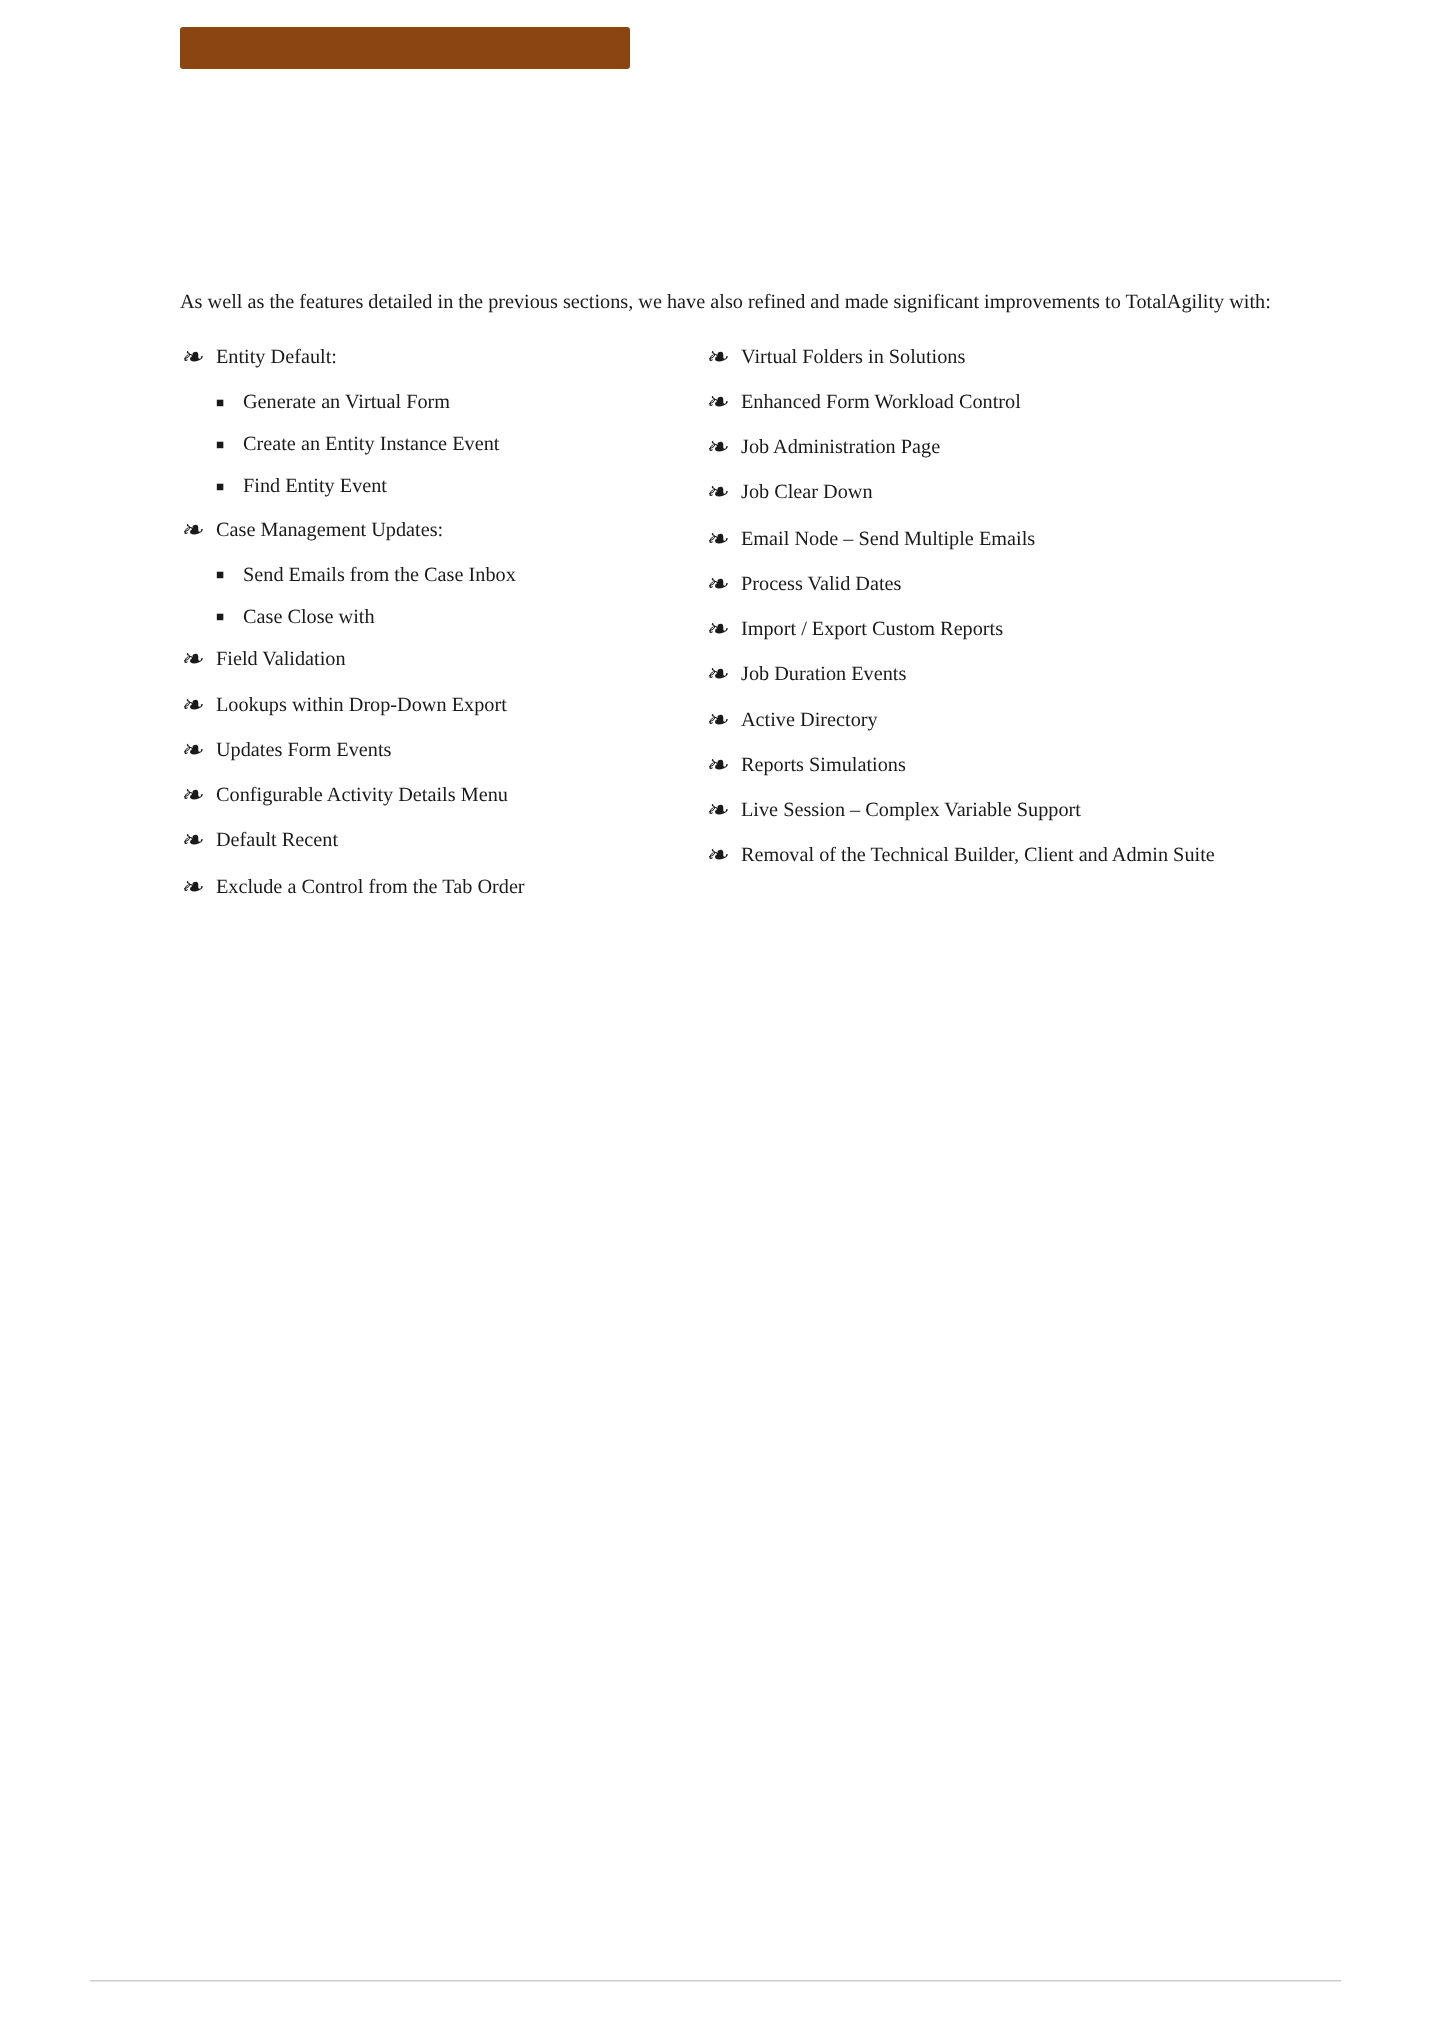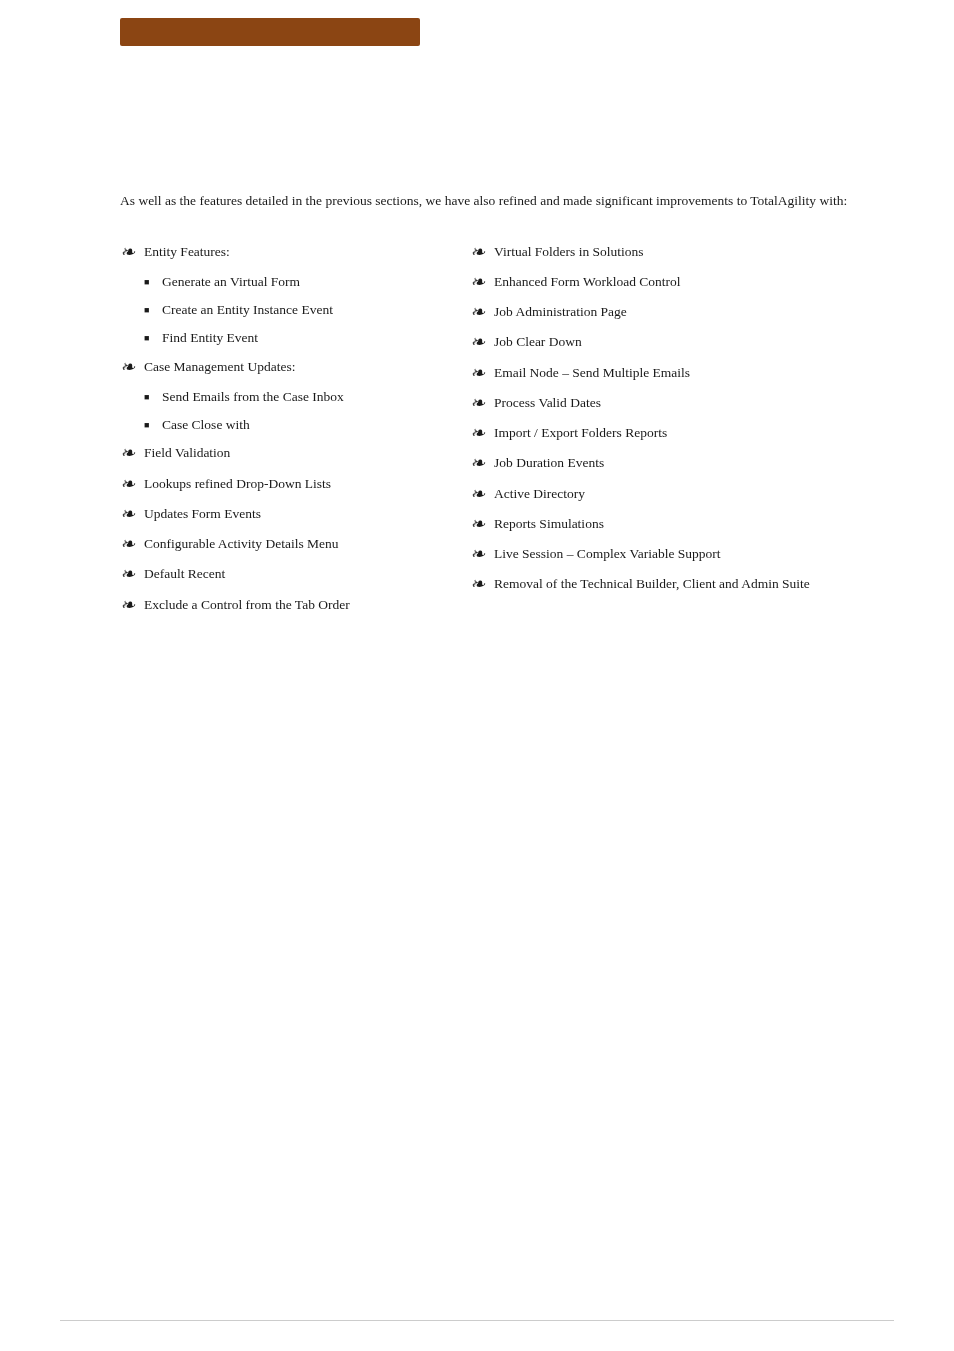--- a/index.html
+++ b/index.html
@@ -41,21 +41,21 @@
       position: absolute;
       top: 190px;
       left: 120px;
       right: 60px;
       width: 730px;
     }
 
     .intro-paragraph {
       font-size: 13.5px;
       line-height: 1.6;
-      margin-bottom: 30px;
+      margin-bottom: 16px;
       color: #1a1a1a;
     }
 
     
     .two-col-layout {
       display: flex;
       gap: 40px;
       align-items: flex-start;
     }
 
@@ -146,21 +146,21 @@
   <div class="content-area">
 
     <p class="intro-paragraph">As well as the features detailed in the previous sections, we have also refined and made significant improvements to TotalAgility with:</p>
 
     <div class="two-col-layout">
 
       <div class="left-col">
 
         <div class="bullet-item">
           <span class="bullet-icon cursive-icon">❧</span>
-          <span class="bullet-text">Entity Features:</span>
+          <span class="bullet-text">Entity Default:</span>
         </div>
         <div class="sub-list">
           <div class="sub-item">
             <span class="sub-bullet">■</span>
             <span class="sub-text">Generate an Virtual Form</span>
           </div>
           <div class="sub-item">
             <span class="sub-bullet">■</span>
             <span class="sub-text">Create an Entity Instance Event</span>
           </div>
@@ -185,21 +185,21 @@
           </div>
         </div>
 
         <div class="bullet-item">
           <span class="bullet-icon cursive-icon">❧</span>
           <span class="bullet-text">Field Validation</span>
         </div>
 
         <div class="bullet-item">
           <span class="bullet-icon cursive-icon">❧</span>
-          <span class="bullet-text">Lookups refined Drop-Down Lists</span>
+          <span class="bullet-text">Lookups within Drop-Down Export</span>
         </div>
 
         <div class="bullet-item">
           <span class="bullet-icon cursive-icon">❧</span>
           <span class="bullet-text">Updates Form Events</span>
         </div>
 
         <div class="bullet-item">
           <span class="bullet-icon cursive-icon">❧</span>
           <span class="bullet-text">Configurable Activity Details Menu</span>
@@ -244,21 +244,21 @@
           <span class="bullet-text">Email Node – Send Multiple Emails</span>
         </div>
 
         <div class="bullet-item">
           <span class="bullet-icon cursive-icon">❧</span>
           <span class="bullet-text">Process Valid Dates</span>
         </div>
 
         <div class="bullet-item">
           <span class="bullet-icon cursive-icon">❧</span>
-          <span class="bullet-text">Import / Export Folders Reports</span>
+          <span class="bullet-text">Import / Export Custom Reports</span>
         </div>
 
         <div class="bullet-item">
           <span class="bullet-icon cursive-icon">❧</span>
           <span class="bullet-text">Job Duration Events</span>
         </div>
 
         <div class="bullet-item">
           <span class="bullet-icon cursive-icon">❧</span>
           <span class="bullet-text">Active Directory</span>

